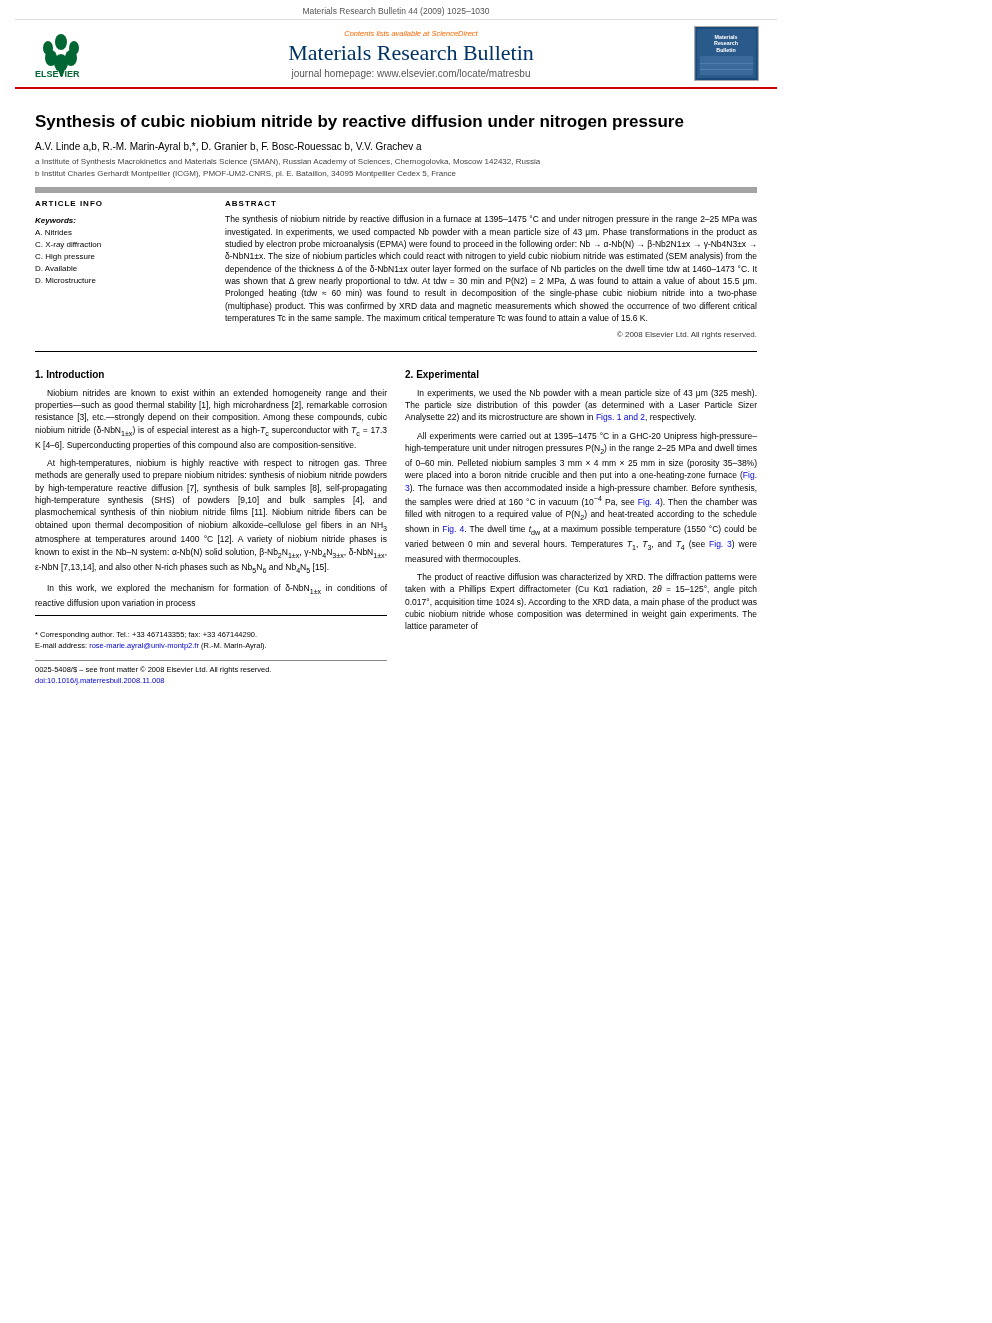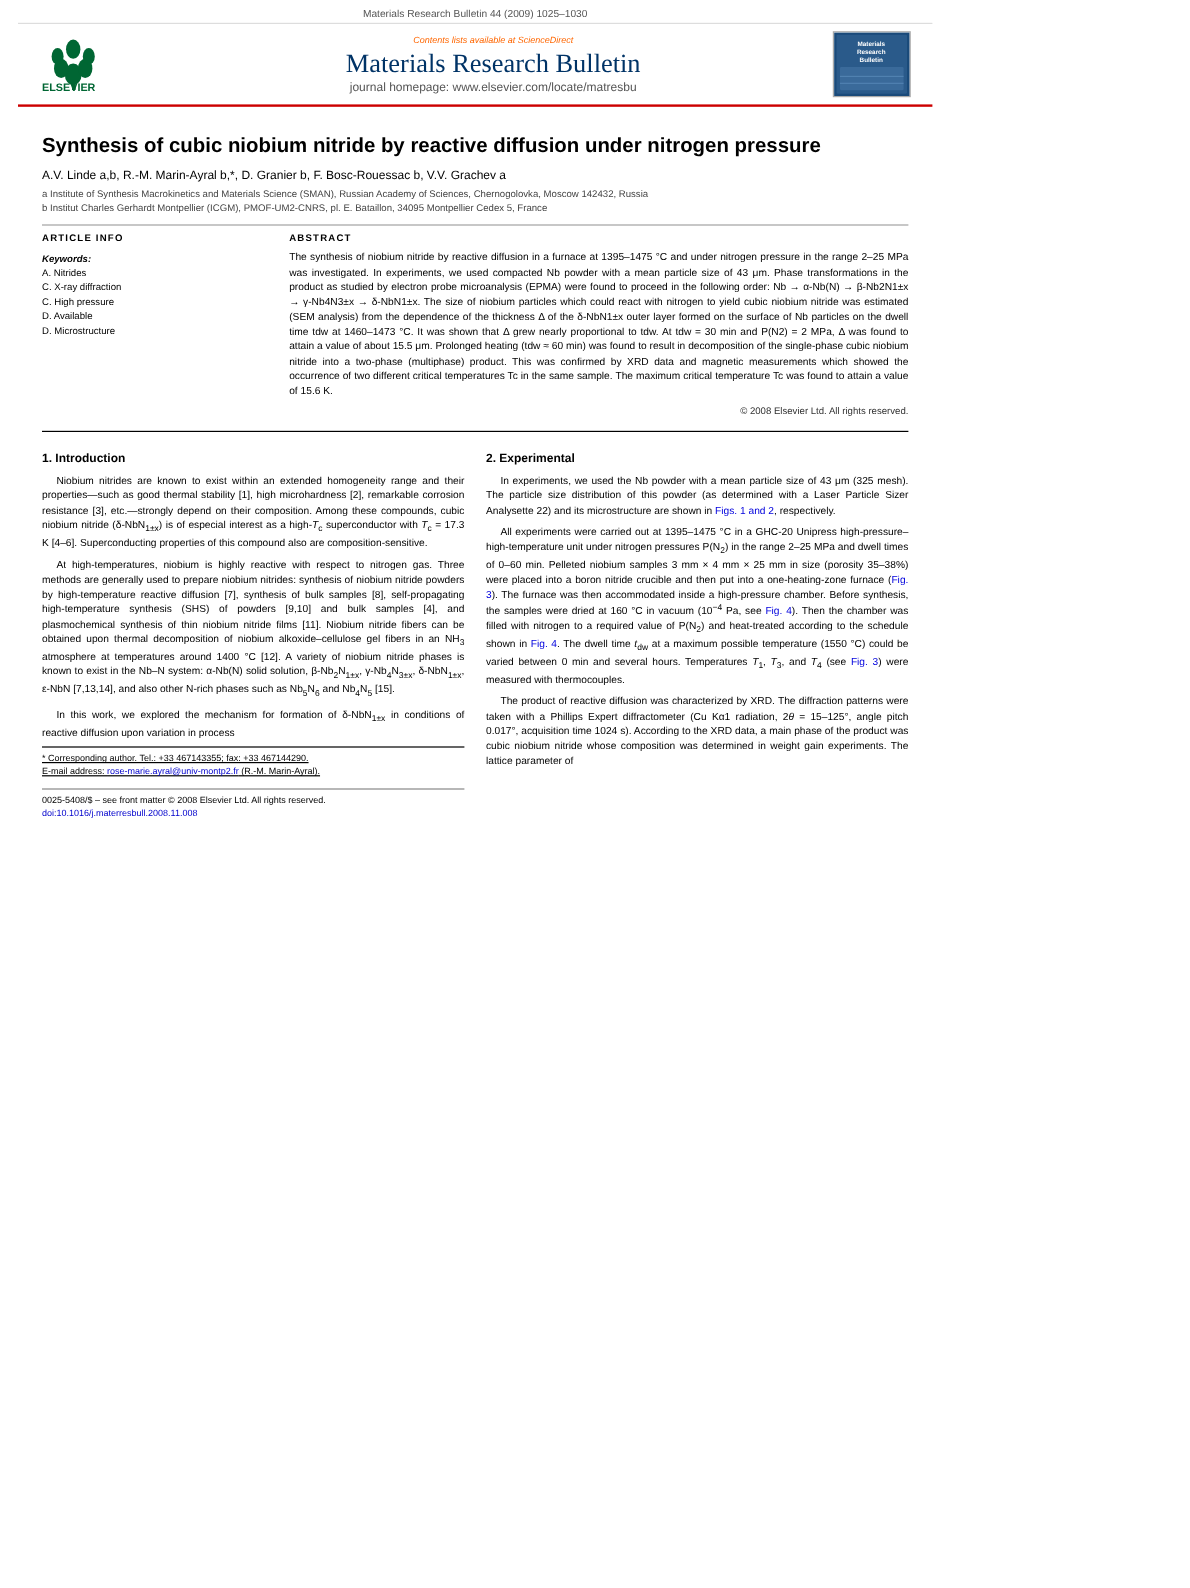--- a/index.html
+++ b/index.html
@@ -134,23 +134,23 @@
       font-family: Arial, sans-serif;
     }
 
     .affiliations p {
       margin: 1px 0;
     }
 
     
     .two-col {
       display: flex;
-      gap: 36px;
+      gap: 20px;
       margin-top: 8px;
-      border-top: 1px solid #a3a3a3;
+      border-top: 6px solid #a3a3a3;
       padding-top: 6px;
     }
 
     .col-left {
       width: 170px;
       flex-shrink: 0;
     }
 
     .col-right {
       flex: 1;
@@ -352,21 +352,21 @@
         <div class="body-text">
           At high-temperatures, niobium is highly reactive with respect to nitrogen gas. Three methods are generally used to prepare niobium nitrides: synthesis of niobium nitride powders by high-temperature reactive diffusion [7], synthesis of bulk samples [8], self-propagating high-temperature synthesis (SHS) of powders [9,10] and bulk samples [4], and plasmochemical synthesis of thin niobium nitride films [11]. Niobium nitride fibers can be obtained upon thermal decomposition of niobium alkoxide–cellulose gel fibers in an NH<sub>3</sub> atmosphere at temperatures around 1400 °C [12]. A variety of niobium nitride phases is known to exist in the Nb–N system: α-Nb(N) solid solution, β-Nb<sub>2</sub>N<sub>1±x</sub>, γ-Nb<sub>4</sub>N<sub>3±x</sub>, δ-NbN<sub>1±x</sub>, ε-NbN [7,13,14], and also other N-rich phases such as Nb<sub>5</sub>N<sub>6</sub> and Nb<sub>4</sub>N<sub>5</sub> [15].
         </div>
 
         <div class="body-text">
           In this work, we explored the mechanism for formation of δ-NbN<sub>1±x</sub> in conditions of reactive diffusion upon variation in process
         </div>
 
         <hr class="section-divider">
 
-        <div style="font-size:7.5px; font-family: Arial, sans-serif; margin-top:4px;text-decoration:underline;">
+        <div style="font-size:7.5px; font-family: Arial, sans-serif; margin-top:14px;">
           <div>* Corresponding author. Tel.: +33 467143355; fax: +33 467144290.</div>
           <div>
             <span>E-mail address: </span><span style="color:#0000cc;">rose-marie.ayral@univ-montp2.fr</span><span> (R.-M. Marin-Ayral).</span>
           </div>
         </div>
 
         <div style="margin-top:8px; padding-top:4px; border-top:1px solid #888; font-size:7.5px; font-family:Arial,sans-serif;">
           <div>0025-5408/$ – see front matter © 2008 Elsevier Ltd. All rights reserved.</div>
           <div>
             <span style="color:#0000cc;">doi:10.1016/j.materresbull.2008.11.008</span>

